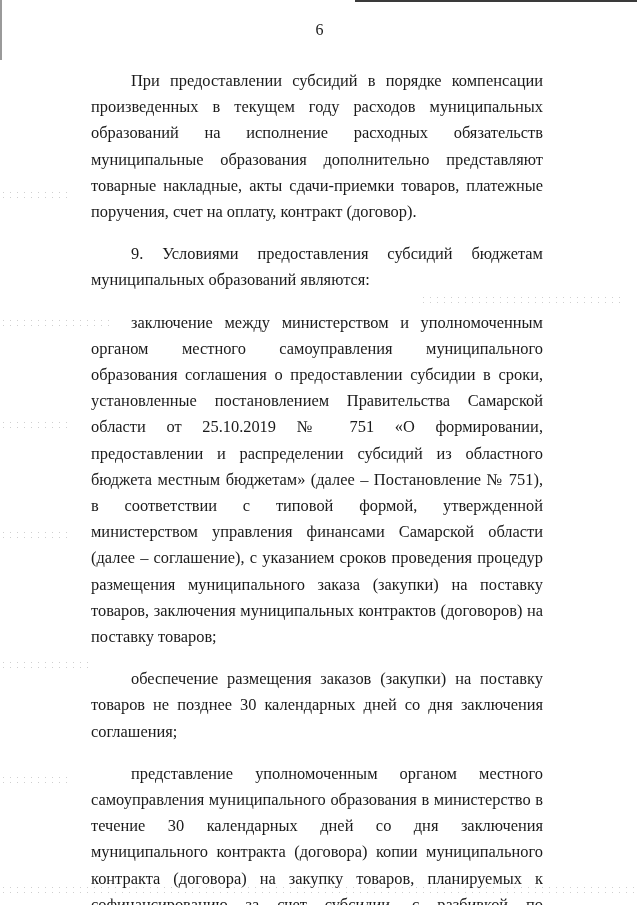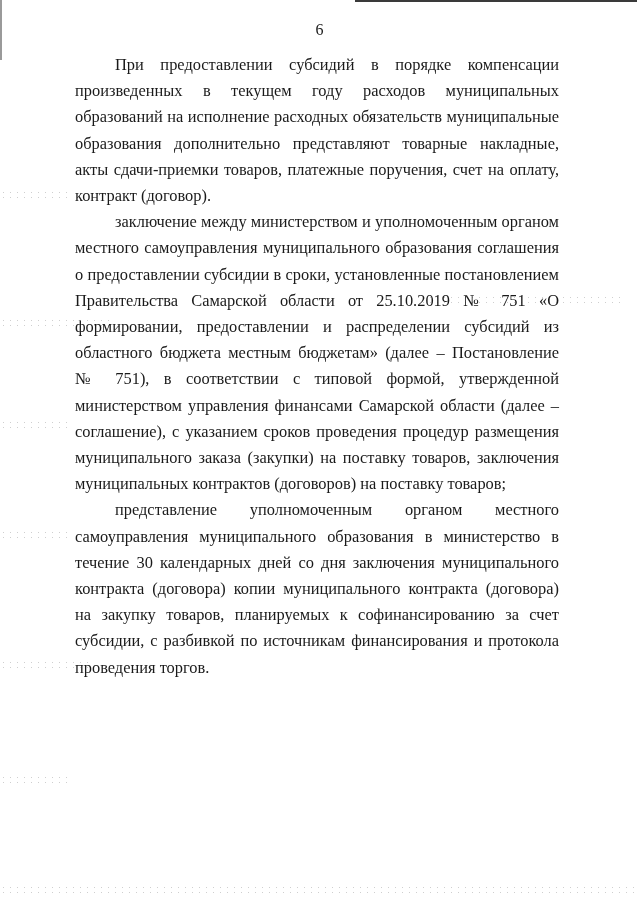--- a/index.html
+++ b/index.html
@@ -20,21 +20,21 @@
   }
   .page-number {
     position: absolute; left: 0; top: 20px; width: 639px;
     text-align: center; font-size: 16px; line-height: 20px;
   }
   .body-text {
     position: absolute; left: 75px; top: 52px; width: 484px;
     font-size: 16.4px; line-height: 26.2px;
   }
   .para {
-    margin: 0; text-align: justify; text-indent: 40px;
+    margin: 16px; text-align: justify; text-indent: 40px;
     hyphens: none;
     font-family: Liberation Serif, serif;
   }
   .noise {
     position: absolute; height: 10px; opacity: 0.35;
     background-image: radial-gradient(#777 0.6px, transparent 0.8px);
     background-size: 7px 5px;
   }
 </style>
 </head>
@@ -50,16 +50,18 @@
   <div class="noise" style="left:0;top:420px;width:70px;"></div>
   <div class="noise" style="left:0;top:530px;width:70px;"></div>
   <div class="noise" style="left:0;top:660px;width:90px;"></div>
   <div class="noise" style="left:0;top:775px;width:70px;"></div>
   <div class="noise" style="left:0;top:885px;width:639px;"></div>
 
   <div class="page-number">6</div>
 
   <div class="body-text">
     <p class="para">При предоставлении субсидий в порядке компенсации произведенных в текущем году расходов муниципальных образований на исполнение расходных обязательств муниципальные образования дополнительно представляют товарные накладные, акты сдачи-приемки товаров, платежные поручения, счет на оплату, контракт (договор).</p>
+    <p class="para">9. Условиями предоставления субсидий бюджетам муниципальных образований являются:</p>
     <p class="para">заключение между министерством и уполномоченным органом местного самоуправления муниципального образования соглашения о предоставлении субсидии в сроки, установленные постановлением Правительства Самарской области от 25.10.2019 № 751 «О формировании, предоставлении и распределении субсидий из областного бюджета местным бюджетам» (далее – Постановление № 751), в соответствии с типовой формой, утвержденной министерством управления финансами Самарской области (далее – соглашение), с указанием сроков проведения процедур размещения муниципального заказа (закупки) на поставку товаров, заключения муниципальных контрактов (договоров) на поставку товаров;</p>
+    <p class="para">обеспечение размещения заказов (закупки) на поставку товаров не позднее 30 календарных дней со дня заключения соглашения;</p>
     <p class="para">представление уполномоченным органом местного самоуправления муниципального образования в министерство в течение 30 календарных дней со дня заключения муниципального контракта (договора) копии муниципального контракта (договора) на закупку товаров, планируемых к софинансированию за счет субсидии, с разбивкой по источникам финансирования и протокола проведения торгов.</p>
   </div>
 </div>
 
 </body></html>

